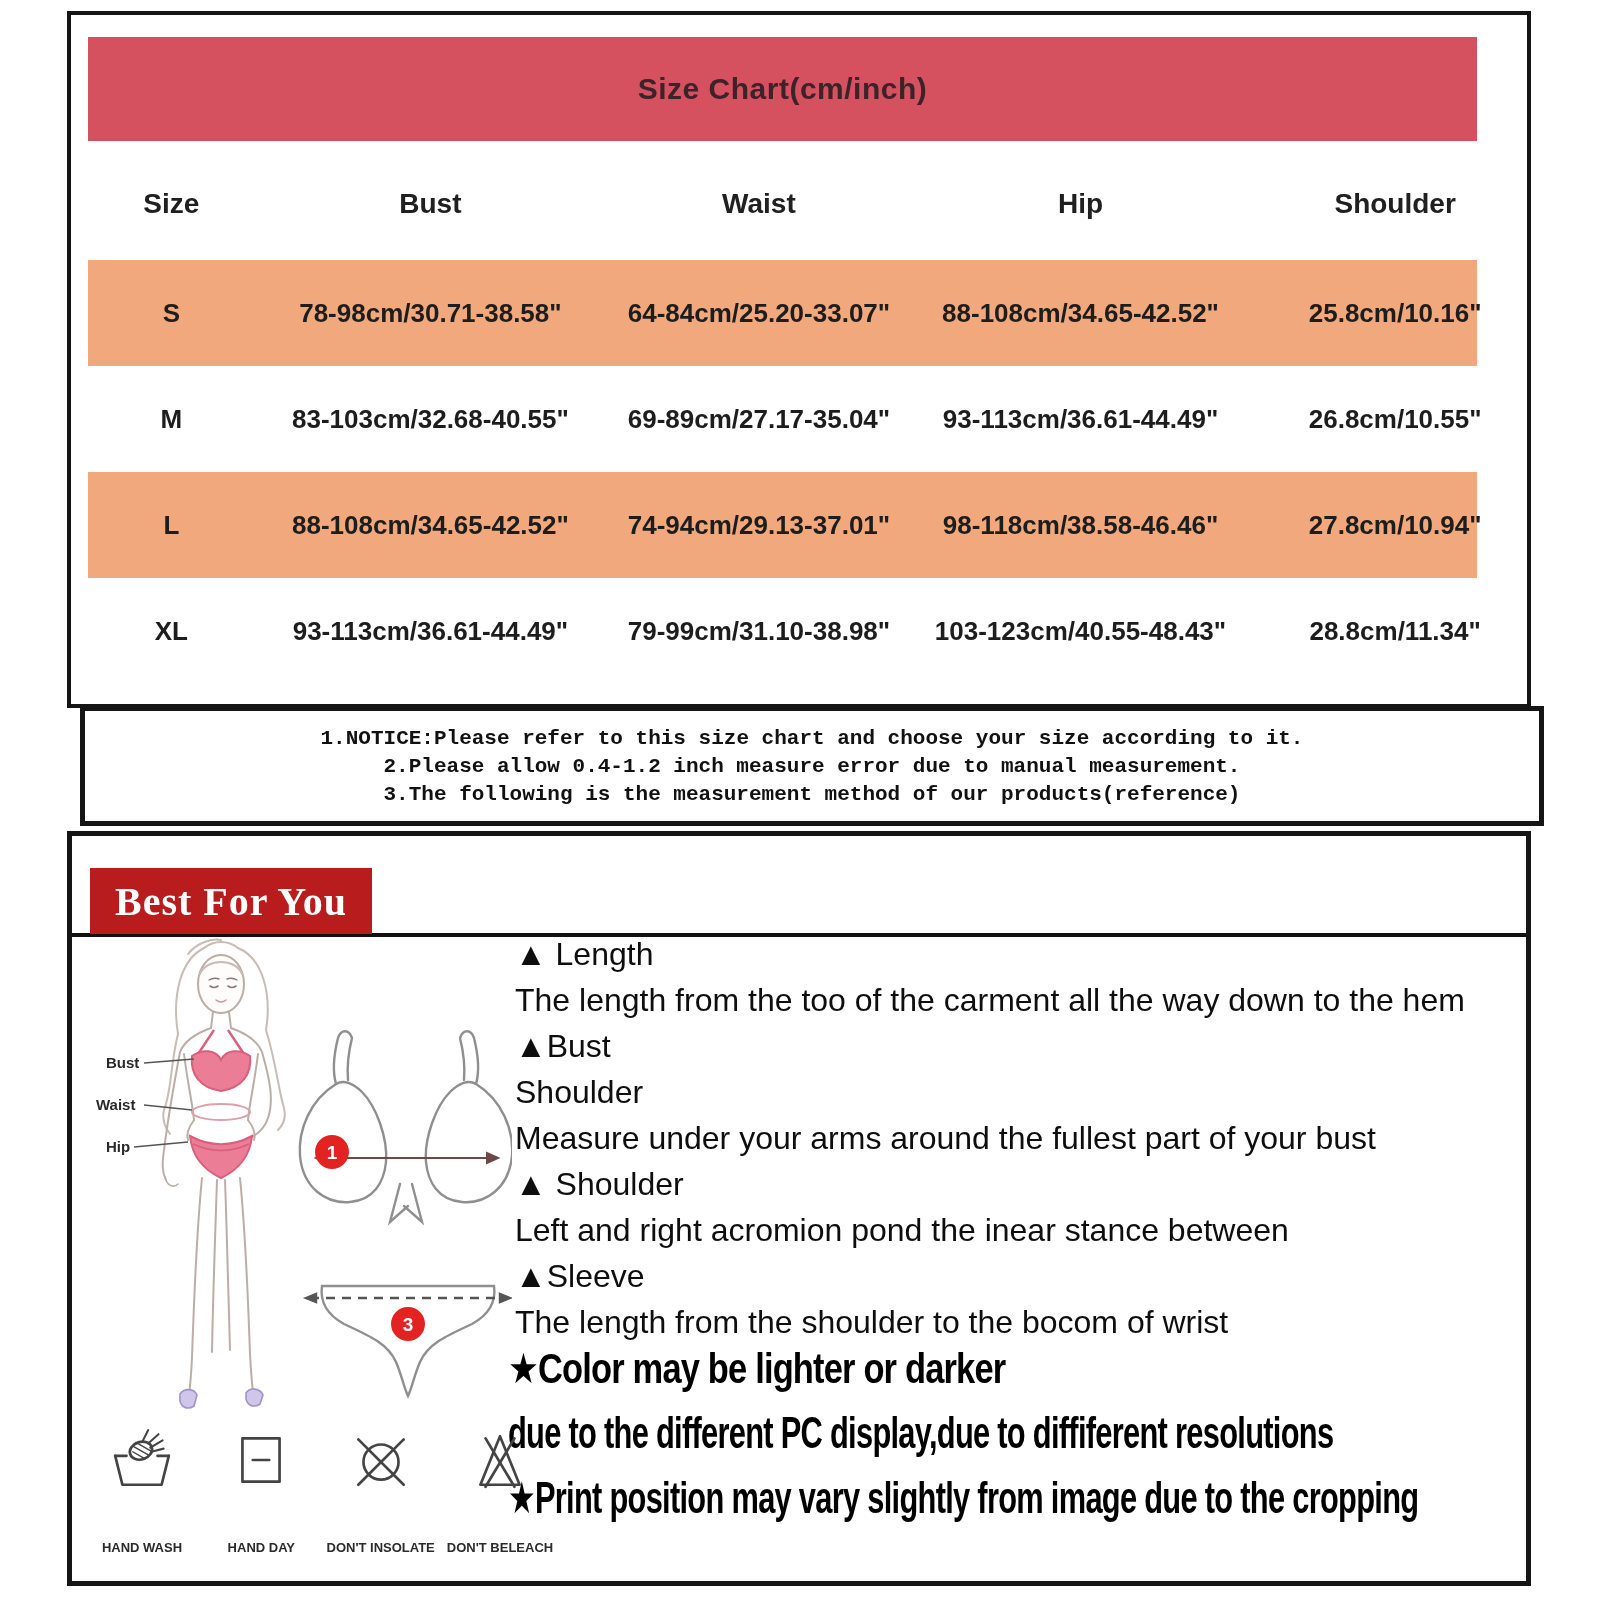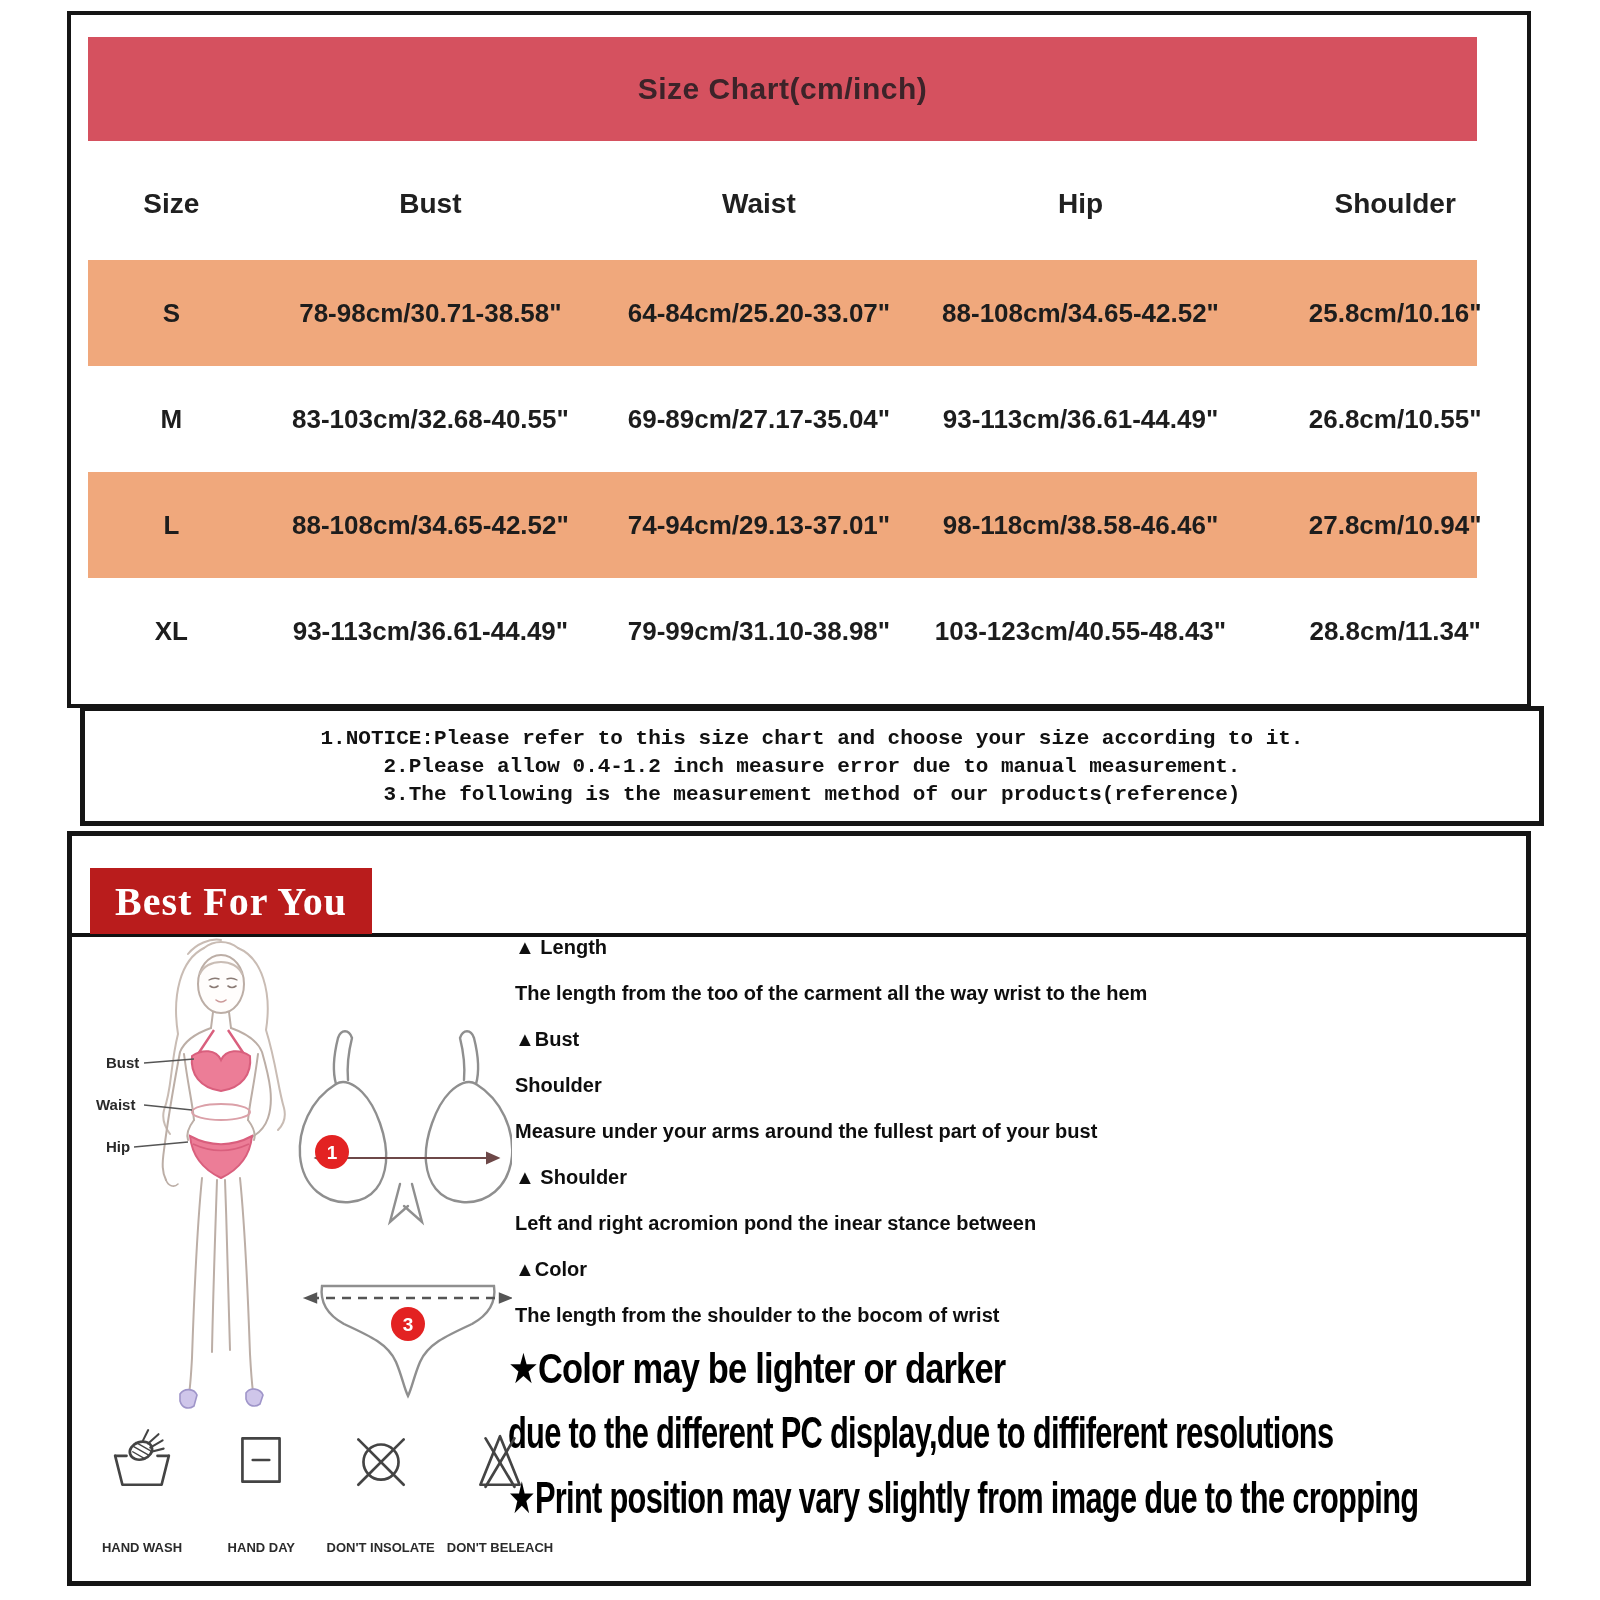--- a/index.html
+++ b/index.html
@@ -26,21 +26,21 @@
     font-family:"Liberation Mono","DejaVu Sans Mono",monospace;font-weight:bold;
     font-size:21px;line-height:28px;color:#111;}
 
   
   .banner{position:absolute;left:18px;top:32px;width:282px;height:66px;background:#b91c1c;
     display:flex;align-items:center;justify-content:center;z-index:2;}
   .banner span{font-family:"Liberation Serif","DejaVu Serif",serif;font-weight:bold;
     font-size:40px;color:#ffffff;letter-spacing:1px;}
   .hrule{position:absolute;left:0;top:97px;width:100%;height:4px;background:#111;z-index:1;}
   .figure-wrap{position:absolute;left:4px;top:102px;width:436px;height:472px;}
-  .gl{position:absolute;left:443px;white-space:nowrap;font-weight:bold;font-size:20px;color:#0e0e0e;}
+  .gl{position:absolute;left:443px;white-space:nowrap;font-weight:normal;font-size:32px;color:#0e0e0e;}
   .note{position:absolute;left:436px;white-space:nowrap;font-weight:900;color:#000;
     transform-origin:left center;}
   .note-a{font-size:42px;transform:scaleX(.82);letter-spacing:-1px;}
   .note-b{font-size:44px;transform:scaleX(.70);letter-spacing:-1px;}
   
   .care-row{position:absolute;left:14px;top:592px;width:470px;display:flex;justify-content:space-between;}
   .care{display:flex;flex-direction:column;align-items:center;width:112px;gap:36px;}
   .care svg{width:66px;height:66px;}
   .care .lbl{margin-top:10px;font-size:13px;font-weight:bold;color:#2b2b2b;white-space:nowrap;}
   .sk{stroke:#444;stroke-width:2.6;fill:none;stroke-linecap:round;stroke-linejoin:round;}
@@ -182,27 +182,27 @@
           <line x1="234" y1="360" x2="430" y2="360" stroke-dasharray="9 7"></line>
           <path d="M230,360 l10,-4 l0,8 z"></path>
           <path d="M434,360 l-10,-4 l0,8 z"></path>
         </g>
         <circle cx="332" cy="386" r="17" fill="#e32222"></circle>
         <text x="332" y="393" text-anchor="middle" font-family="Liberation Sans, sans-serif" font-size="19" font-weight="bold" fill="#ffffff">3</text>
       </svg>
     </div>
 
     <div class="gl" style="top:100px">▲ Length</div>
-    <div class="gl" style="top:146px">The length from the too of the carment all the way wrist to the hem</div>
+    <div class="gl" style="top:146px">The length from the too of the carment all the way down to the hem</div>
     <div class="gl" style="top:192px">▲Bust</div>
     <div class="gl" style="top:238px">Shoulder</div>
     <div class="gl" style="top:284px">Measure under your arms around the fullest part of your bust</div>
     <div class="gl" style="top:330px">▲ Shoulder</div>
     <div class="gl" style="top:376px">Left and right acromion pond the inear stance between</div>
-    <div class="gl" style="top:422px">▲Color</div>
+    <div class="gl" style="top:422px">▲Sleeve</div>
     <div class="gl" style="top:468px">The length from the shoulder to the bocom of wrist</div>
 
     <div class="note note-a" style="top:508px">★Color may be lighter or darker</div>
     <div class="note note-b" style="top:572px">due to the different PC display,due to diffiferent resolutions</div>
     <div class="note note-b" style="top:636px">★Print position may vary slightly from image due to the cropping</div>
 
     <div class="care-row">
       <div class="care">
         <svg viewBox="0 0 64 64">
           <g class="sk">

